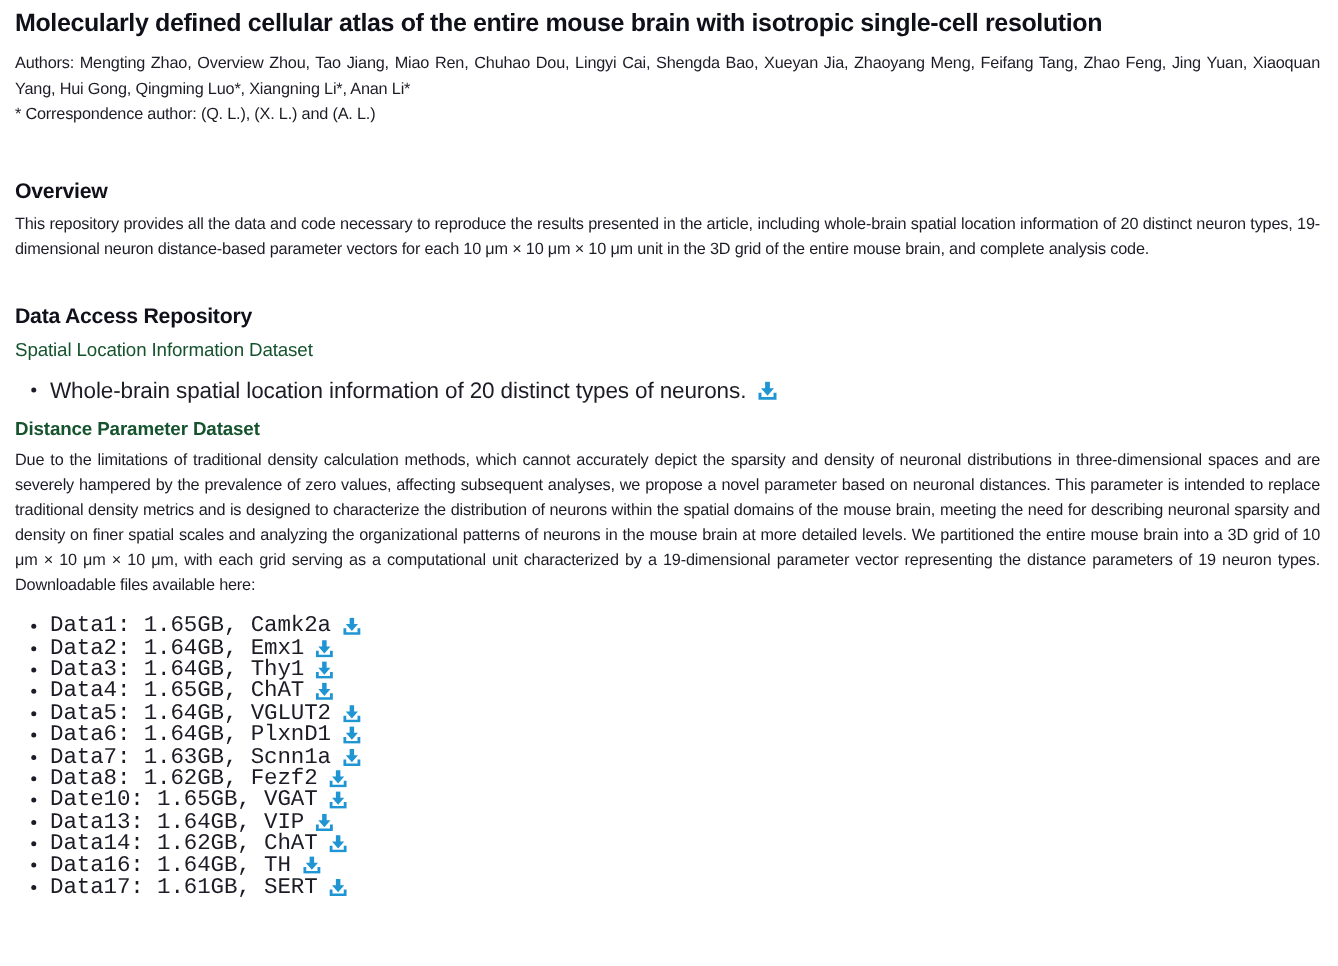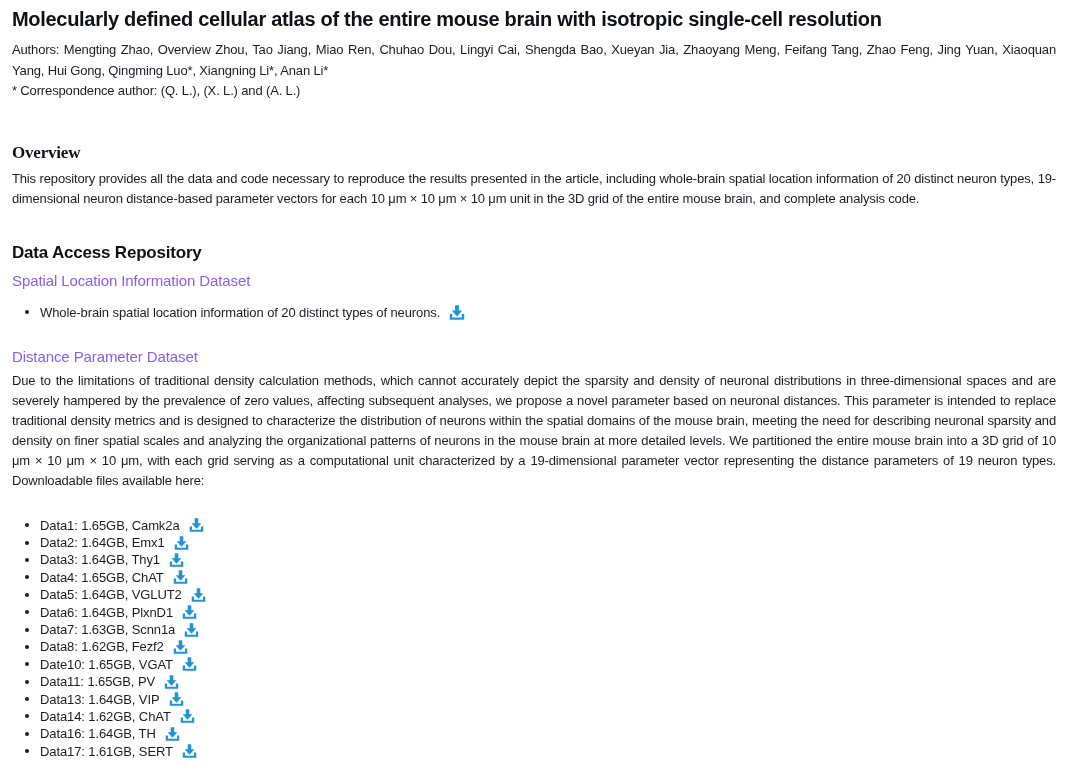--- a/index.html
+++ b/index.html
@@ -31,62 +31,62 @@
     margin: 0;
     text-align: justify;
   }
   h2.section {
     font-size: 17px;
     font-weight: bold;
     color: #10101a;
     letter-spacing: -0.2px;
     margin: 0;
   }
-  #overview-heading { margin-top: 41px; font-family: Liberation Serif, serif; }
+  #overview-heading { margin-top: 41px; }
   #data-access-heading { margin-top: 34px; }
   h3.subsection {
     font-size: 15px;
     font-weight: normal;
-    color: #8b5cf6;
+    color: #14532d;
     letter-spacing: -0.1px;
     margin: 0;
   }
   #spatial-heading { margin-top: 9px; }
-  #distance-heading { margin-top: 26px; }
+  #distance-heading { margin-top: 13px; font-weight: bold; }
   p.body-text {
     font-size: 13px;
     line-height: 20px;
     letter-spacing: -0.15px;
     text-align: justify;
     margin: 6px 0 0 0;
   }
   ul.plain-list {
     list-style: none;
     margin: 0;
     padding: 0 0 0 12px;
   }
   ul.plain-list li {
     display: flex;
     align-items: center;
-    font-size: 13px;
+    font-size: 18px;
     letter-spacing: -0.1px;
     height: 17.4px;
   }
   ul.plain-list li::before {
     content: "";
     width: 4px;
     height: 4px;
     border-radius: 50%;
     background: #1c1c26;
     margin: 0 11px 0 1px;
     flex: none;
   }
   #spatial-list { margin-top: 14px; }
   #spatial-list li { height: 19px; }
-  #file-list { margin-top: 26px; }
+  #file-list { margin-top: 15px; font-family: Liberation Mono, monospace; }
   a.dl-link {
     display: inline-flex;
     align-items: center;
     margin-left: 9px;
     text-decoration: none;
     cursor: pointer;
     line-height: 0;
   }
   a.dl-link svg { display: block; }
 </style>
@@ -207,29 +207,20 @@
     <li>
       <span>Date10: 1.65GB, VGAT</span>
       <a class="dl-link">
         <svg viewBox="0 0 20 18" width="15" height="14" fill="#2095d3">
           <path d="M7.6 0 h4.8 v6.6 h4.1 L10 14 3.5 6.6 h4.1 z"></path>
           <path d="M1 11 h3 v4.4 h12 V11 h3 v7 H1 z"></path>
         </svg>
       </a>
     </li>
 
-    <li>
-      <span>Data11: 1.65GB, PV</span>
-      <a class="dl-link">
-        <svg viewBox="0 0 20 18" width="15" height="14" fill="#2095d3">
-          <path d="M7.6 0 h4.8 v6.6 h4.1 L10 14 3.5 6.6 h4.1 z"></path>
-          <path d="M1 11 h3 v4.4 h12 V11 h3 v7 H1 z"></path>
-        </svg>
-      </a>
-    </li>
 
 
     <li>
       <span>Data13: 1.64GB, VIP</span>
       <a class="dl-link">
         <svg viewBox="0 0 20 18" width="15" height="14" fill="#2095d3">
           <path d="M7.6 0 h4.8 v6.6 h4.1 L10 14 3.5 6.6 h4.1 z"></path>
           <path d="M1 11 h3 v4.4 h12 V11 h3 v7 H1 z"></path>
         </svg>
       </a>

